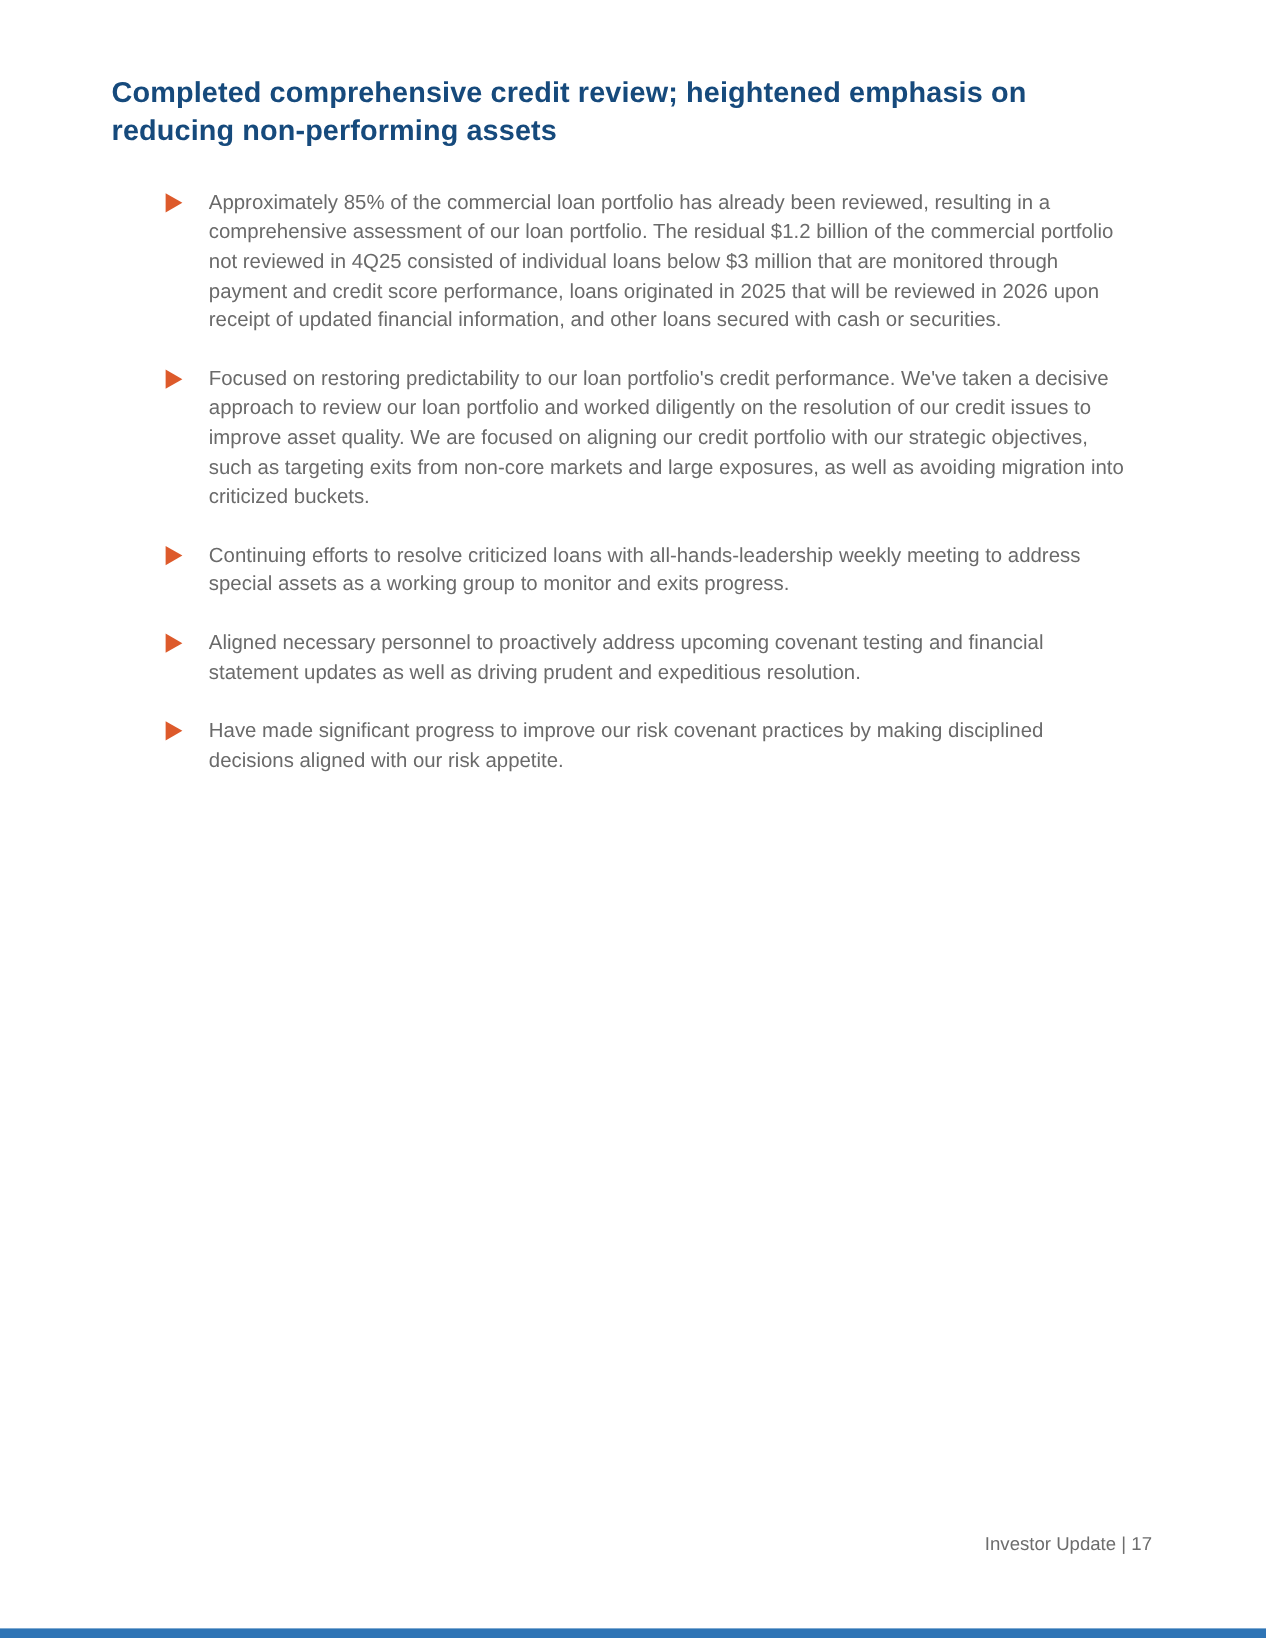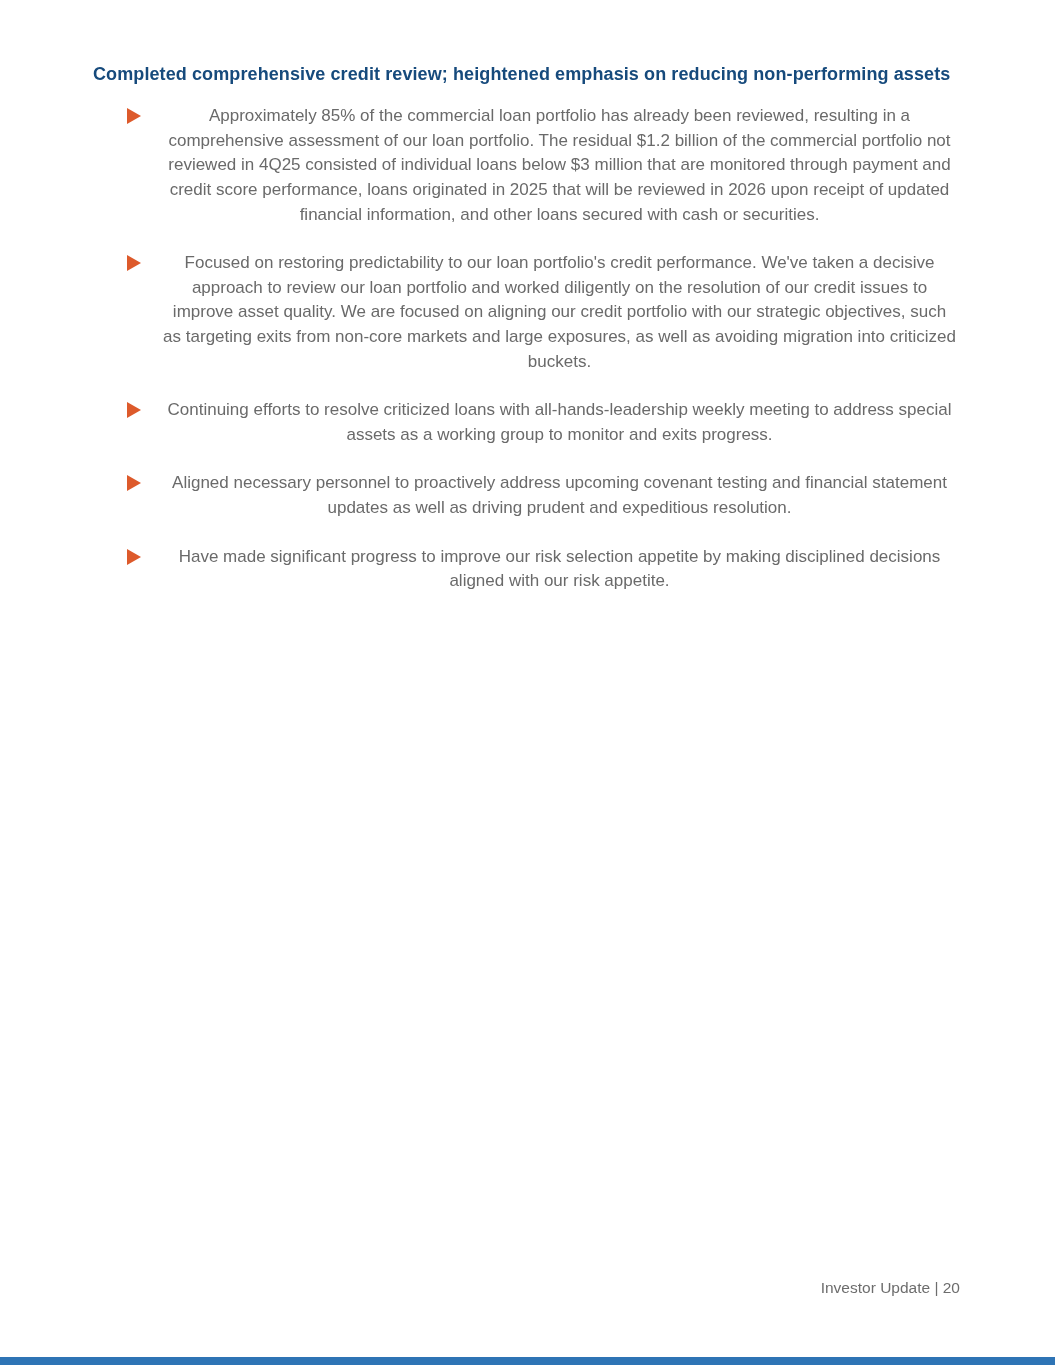--- a/index.html
+++ b/index.html
@@ -16,33 +16,32 @@
   }
   .content {
     position: absolute;
     top: 0;
     left: 0;
     width: 1055px;
     padding: 62px 95px 0 93px;
     box-sizing: border-box;
   }
   .page-title {
-    margin: 0 0 18px 0;
+    margin: 0 0 30px 0;
     max-width: 890px;
-    font-size: 18px;
+    font-size: 24px;
     line-height: 1.35;
     font-weight: 700;
     letter-spacing: 0.1px;
     color: #164a7c;
   }
   .bullet-list {
     list-style: none;
-    margin: 4px;
+    margin: 15px;
     padding: 0 0 0 30px;
-    text-align: center;
   }
   .bullet-item {
     display: flex;
     align-items: flex-start;
     margin-bottom: 24px;
   }
   .bullet-marker {
     flex: 0 0 auto;
     width: 0;
     height: 0;
@@ -92,20 +91,20 @@
     <li class="bullet-item">
       <span class="bullet-marker"></span>
       <span class="bullet-text">Continuing efforts to resolve criticized loans with all-hands-leadership weekly meeting to address special assets as a working group to monitor and exits progress.</span>
     </li>
     <li class="bullet-item">
       <span class="bullet-marker"></span>
       <span class="bullet-text">Aligned necessary personnel to proactively address upcoming covenant testing and financial statement updates as well as driving prudent and expeditious resolution.</span>
     </li>
     <li class="bullet-item">
       <span class="bullet-marker"></span>
-      <span class="bullet-text">Have made significant progress to improve our risk selection appetite by making disciplined decisions aligned with our risk appetite.</span>
+      <span class="bullet-text">Have made significant progress to improve our risk covenant practices by making disciplined decisions aligned with our risk appetite.</span>
     </li>
   </ul>
 </div>
 
-<div class="footer">Investor Update | 20</div>
+<div class="footer">Investor Update | 17</div>
 
 <div class="bottom-bar"></div>
 
 </body></html>

